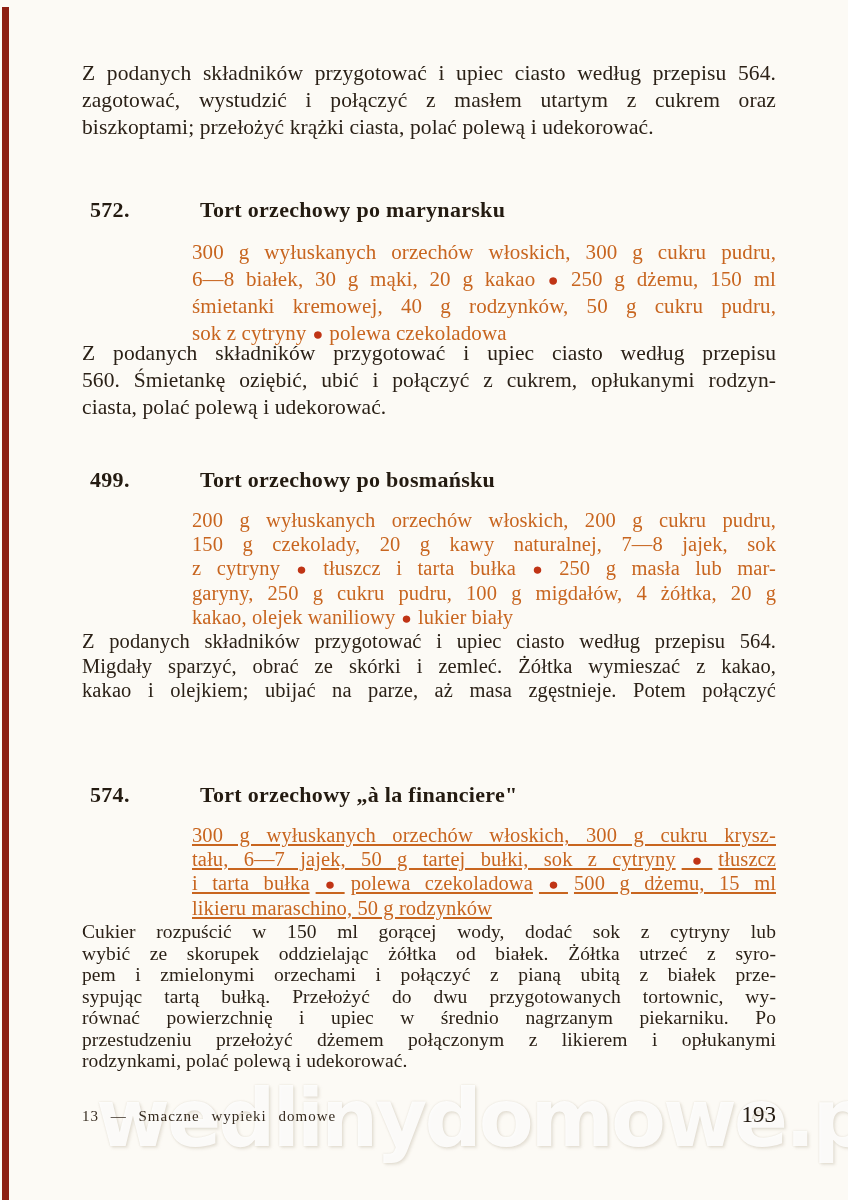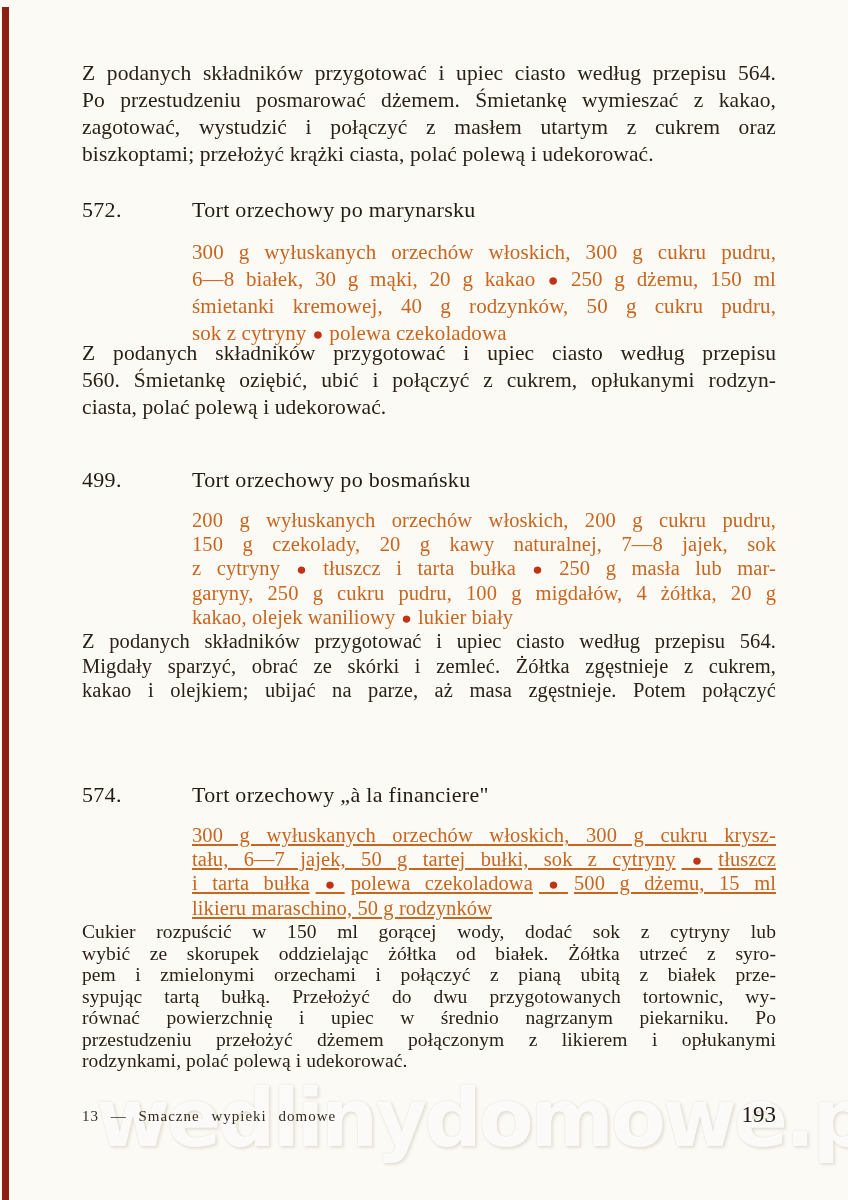--- a/index.html
+++ b/index.html
@@ -17,21 +17,21 @@
     width: 7px; height: 1193px;
     background: #8e1f12;
   }
   .block { position: absolute; left: 82px; width: 694px; }
   .ind { left: 192px; width: 584px; }
 
   .body-text { font-size: 21.5px; line-height: 27px; letter-spacing: 0.1px; }
   .jline { text-align: justify; text-align-last: justify; white-space: normal; }
   .jline.jlast { text-align-last: left; }
 
-  .heading { font-size: 22px; font-weight: normal; color: #241b11; letter-spacing: 0.3px; }
+  .heading { font-size: 22px; font-weight: bold; color: #241b11; letter-spacing: 0.3px; margin-left: 8px; }
   .heading .rnum { display: inline-block; width: 110px; }
 
   .ingredients { color: #c8651f; font-size: 21px; line-height: 26.5px; letter-spacing: 0.1px; }
   .bullet { color: #c03415; padding: 0 6px; font-size: 0.85em; }
 
   #ing-573 { line-height: 24px; font-size: 20.5px; }
   #instr-573 { line-height: 24.5px; font-size: 20.5px; }
   #ing-574 { line-height: 23.5px; font-size: 20.5px; text-decoration: underline; }
   #instr-574 { line-height: 21.5px; font-size: 19.5px; }
 
@@ -53,21 +53,20 @@
     pointer-events: none;
   }
 </style>
 </head>
 <body>
 
 <div class="edge-strip"></div>
 
 <div class="block body-text" style="top:60px">
     <div class="jline">Z podanych składników przygotować i upiec ciasto według przepisu 564.</div>
-    <div class="jline">Po przestudzeniu posmarować dżemem. Śmietankę wymieszać z kakao,</div>
     <div class="jline">zagotować, wystudzić i połączyć z masłem utartym z cukrem oraz</div>
     <div class="jline jlast">biszkoptami; przełożyć krążki ciasta, polać polewą i udekorować.</div>
   </div>
 
 <div class="block heading" style="top:197px">
   <span class="rnum">572.</span><span>Tort orzechowy po marynarsku</span>
 </div>
 <div class="block ind ingredients" style="top:239px" id="ing-572">
     <div class="jline">300 g wyłuskanych orzechów włoskich, 300 g cukru pudru,</div>
     <div class="jline">6—8 białek, 30 g mąki, 20 g kakao<span class="bullet">●</span>250 g dżemu, 150 ml</div>
@@ -85,21 +84,21 @@
 </div>
 <div class="block ind ingredients" style="top:508px" id="ing-573">
     <div class="jline">200 g wyłuskanych orzechów włoskich, 200 g cukru pudru,</div>
     <div class="jline">150 g czekolady, 20 g kawy naturalnej, 7—8 jajek, sok</div>
     <div class="jline">z cytryny<span class="bullet">●</span>tłuszcz i tarta bułka<span class="bullet">●</span>250 g masła lub mar-</div>
     <div class="jline">garyny, 250 g cukru pudru, 100 g migdałów, 4 żółtka, 20 g</div>
     <div class="jline jlast">kakao, olejek waniliowy<span class="bullet">●</span>lukier biały</div>
   </div>
 <div class="block body-text" style="top:629px" id="instr-573">
     <div class="jline">Z podanych składników przygotować i upiec ciasto według przepisu 564.</div>
-    <div class="jline">Migdały sparzyć, obrać ze skórki i zemleć. Żółtka zgęstnieje z cukrem,</div>
+    <div class="jline">Migdały sparzyć, obrać ze skórki i zemleć. Żółtka wymieszać z kakao,</div>
     <div class="jline">kakao i olejkiem; ubijać na parze, aż masa zgęstnieje. Potem połączyć</div>
   </div>
 
 <div class="block heading" style="top:782px">
   <span class="rnum">574.</span><span>Tort orzechowy „à la financiere"</span>
 </div>
 <div class="block ind ingredients" style="top:824px" id="ing-574">
     <div class="jline">300 g wyłuskanych orzechów włoskich, 300 g cukru krysz-</div>
     <div class="jline">tału, 6—7 jajek, 50 g tartej bułki, sok z cytryny<span class="bullet">●</span>tłuszcz</div>
     <div class="jline">i tarta bułka<span class="bullet">●</span>polewa czekoladowa<span class="bullet">●</span>500 g dżemu, 15 ml</div>

